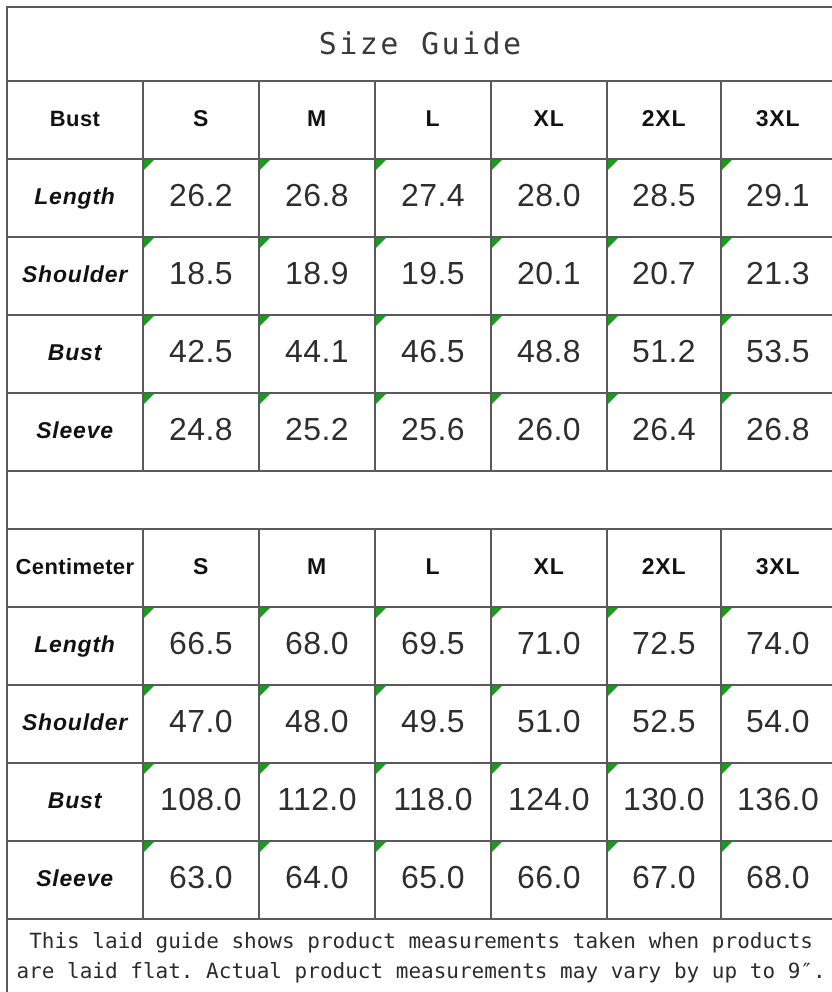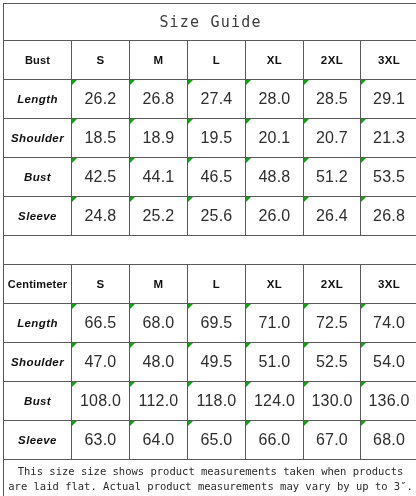--- a/index.html
+++ b/index.html
@@ -220,19 +220,19 @@
           <td class="row-label">Sleeve</td>
           <td class="val-cell"><span class="flag"></span>63.0</td>
           <td class="val-cell"><span class="flag"></span>64.0</td>
           <td class="val-cell"><span class="flag"></span>65.0</td>
           <td class="val-cell"><span class="flag"></span>66.0</td>
           <td class="val-cell"><span class="flag"></span>67.0</td>
           <td class="val-cell"><span class="flag"></span>68.0</td>
         </tr>
         <tr>
           <td class="note-cell" colspan="7">
-            <span class="note-line">This size size shows product measurements taken when products</span>
-            <span class="note-line">are laid flat. Actual product measurements may vary by up to 3″.</span>
+            <span class="note-line">This laid guide shows product measurements taken when products</span>
+            <span class="note-line">are laid flat. Actual product measurements may vary by up to 9″.</span>
           </td>
         </tr>
       </tbody>
   </table>
 </div>
 
 </body></html>

